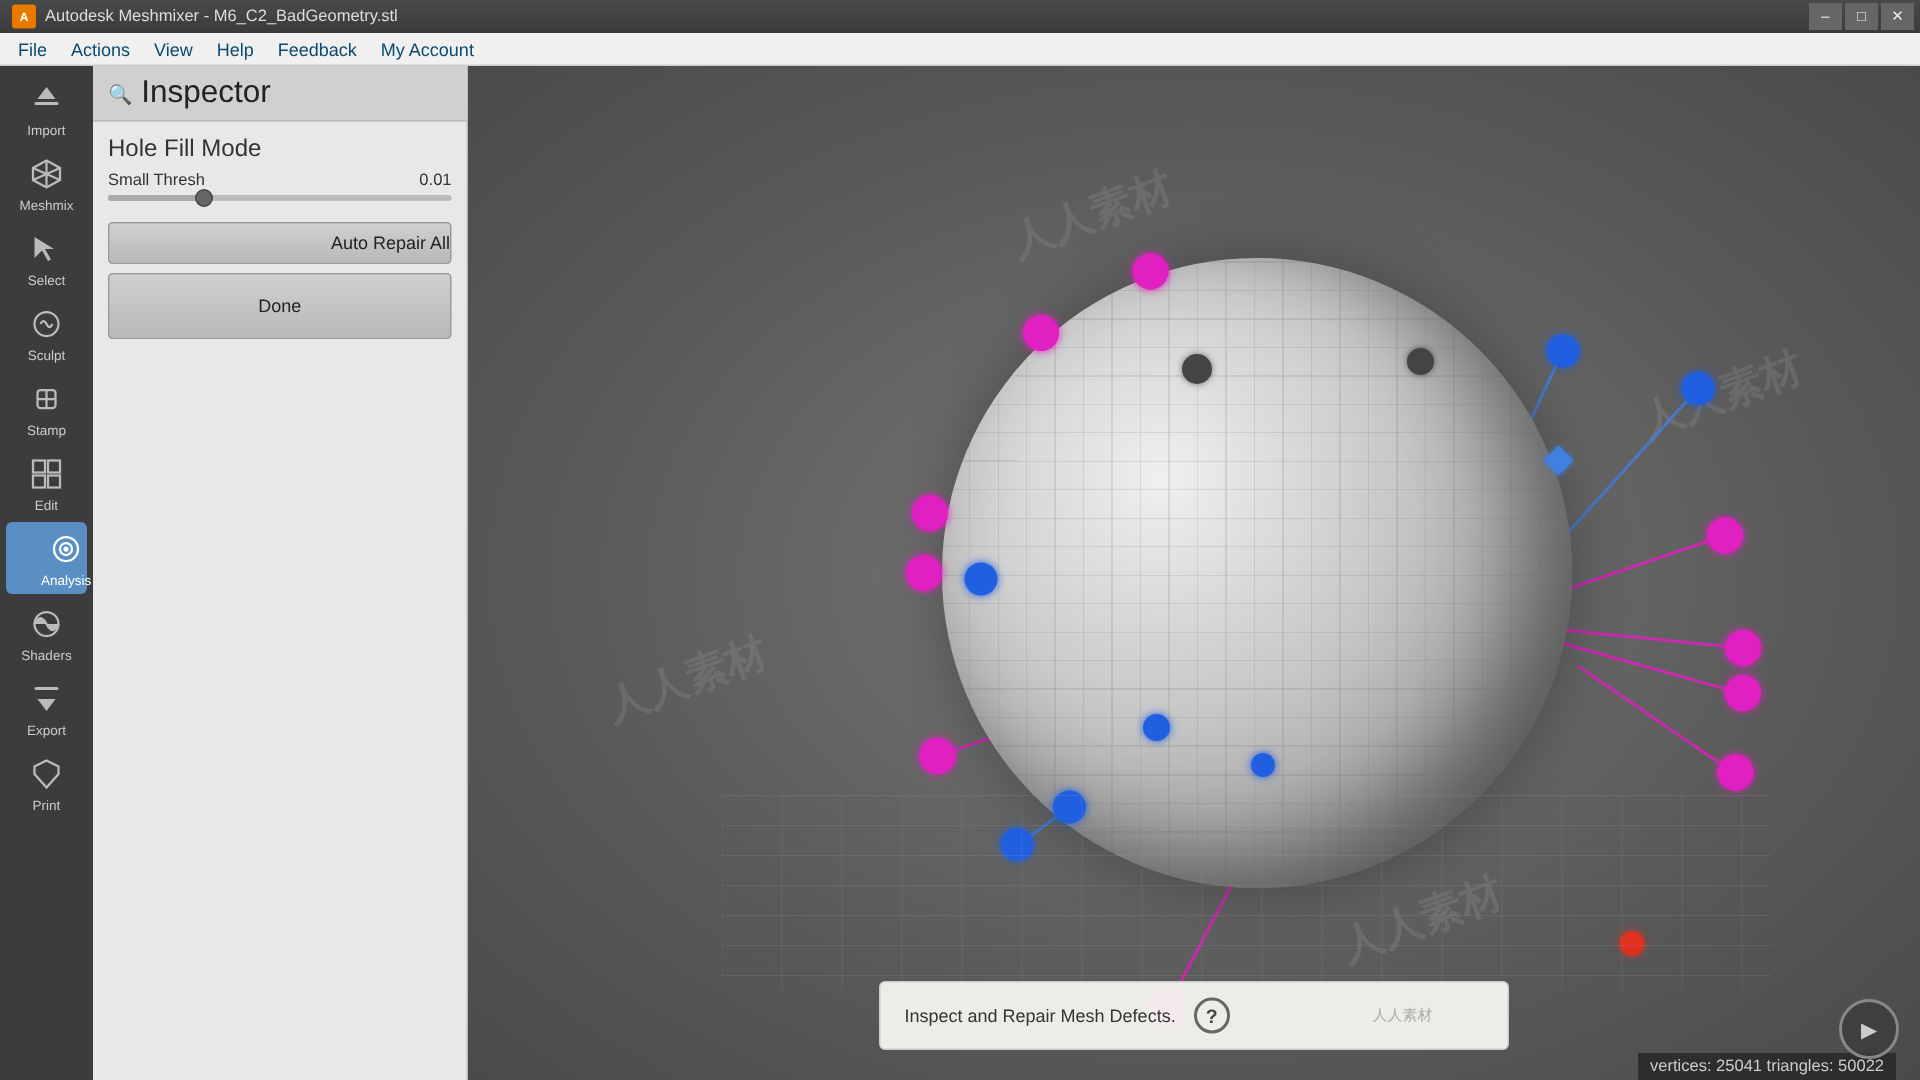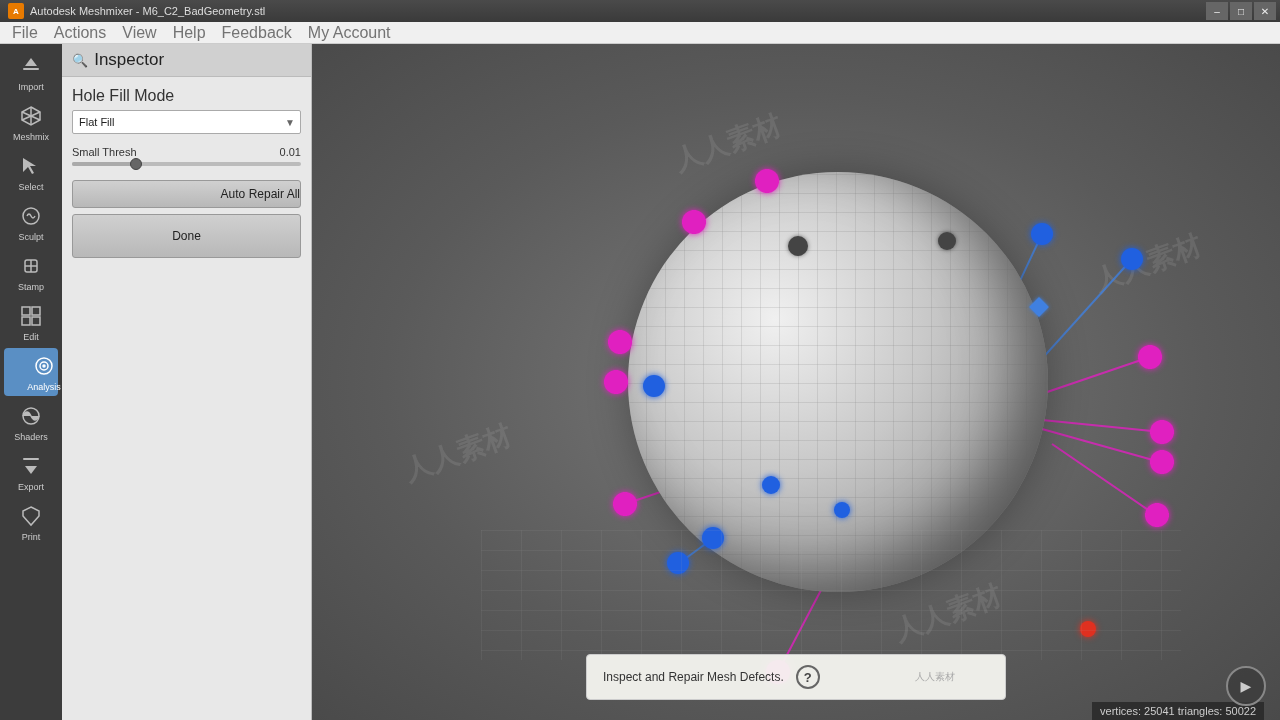--- a/index.html
+++ b/index.html
@@ -62,22 +62,22 @@
       width: 100%;
       height: 22px;
       background: #f0f0f0;
       display: flex;
       align-items: center;
       padding: 0 4px;
       border-bottom: 1px solid #ccc;
     }
     .menu-item {
       padding: 2px 8px;
-      color: #737373;
-      font-size: 16px;
+      color: #0c4a6e;
+      font-size: 12px;
       cursor: pointer;
       height: 100%;
       display: flex;
       align-items: center;
     }
 
     
     #main {
       width: 100%;
       height: calc(720px - 44px);
@@ -135,21 +135,21 @@
       display: flex;
       align-items: center;
       gap: 6px;
       border-bottom: 1px solid #bbb;
     }
     .search-icon-small {
       color: #666;
       font-size: 13px;
     }
     #inspector-title {
-      font-size: 17px;
+      font-size: 21px;
       font-weight: normal;
       color: #222;
     }
     #inspector-body {
       padding: 10px;
     }
     .field-label {
       font-size: 16px;
       color: #333;
       margin-bottom: 5px;
@@ -530,28 +530,20 @@
     </div>
   </div>
 
   <div id="inspector-panel">
     <div id="inspector-header">
       <span class="search-icon-small">🔍</span>
       <span id="inspector-title">Inspector</span>
     </div>
     <div id="inspector-body">
       <div class="field-label">Hole Fill Mode</div>
-      <div class="dropdown-wrapper">
-        <select class="dropdown-select">
-          <option>Flat Fill</option>
-          <option>Smooth Fill</option>
-          <option>Minimal Fill</option>
-        </select>
-        <span class="dropdown-arrow">▼</span>
-      </div>
 
       <div class="slider-row">
         <span class="slider-label">Small Thresh</span>
         <span class="slider-value">0.01</span>
       </div>
       <div class="slider-container">
         <div class="slider-track">
           <div class="slider-fill" style="width:28%"></div>
           <div class="slider-thumb" style="left:calc(28% - 6px)"></div>
         </div>

